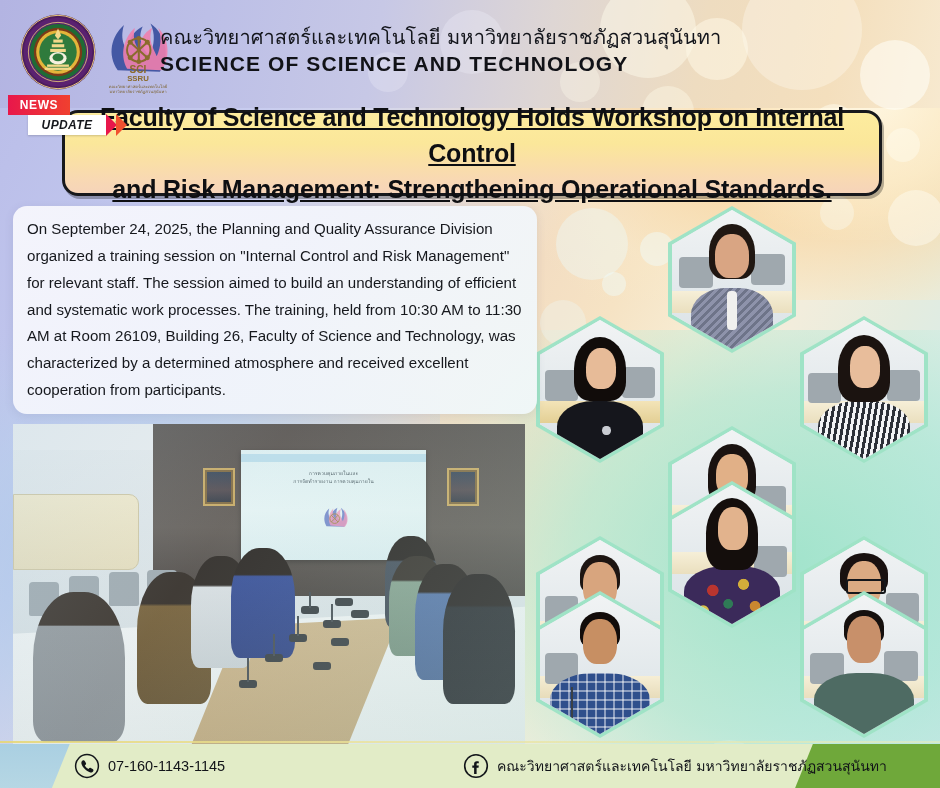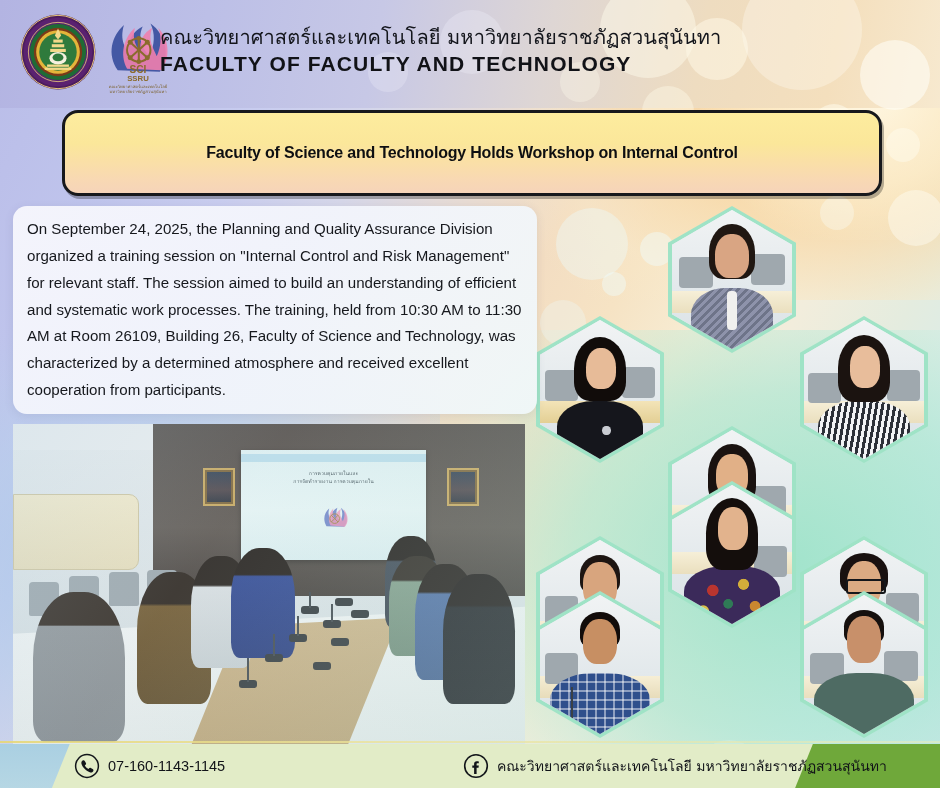--- a/index.html
+++ b/index.html
@@ -86,22 +86,22 @@
 
   
   .title-banner{
     position:absolute;left:62px;top:110px;width:814px;height:80px;
     border:3px solid #17181c;border-radius:16px;
     background:linear-gradient(180deg,#fdec9e 0%,#fbe79a 38%,#fadfa7 62%,#f8d8b4 85%,#f6d4b9 100%);
     box-shadow:2px 3px 0 rgba(0,0,0,.28);
     display:flex;align-items:center;justify-content:center;z-index:5;
   }
   .title-text{
-    text-align:center;color:#0e0f12;font-weight:bold;font-size:16px;line-height:1.45;
-    letter-spacing:-.2px;padding:0 18px;
+    text-align:center;color:#0e0f12;font-weight:bold;font-size:25px;line-height:1.45;
+    letter-spacing:-.2px;padding:0 18px;text-decoration:underline;
   }
 
   
   .body-card{
     position:absolute;left:13px;top:206px;width:524px;height:208px;
     background:linear-gradient(135deg,rgba(247,247,253,.94) 0%,rgba(243,245,252,.93) 45%,rgba(240,248,250,.92) 100%);
     border-radius:14px;
     box-shadow:0 2px 10px rgba(80,90,120,.12);
     display:flex;align-items:center;justify-content:center;z-index:4;
   }
@@ -251,28 +251,35 @@
           <circle cx="51" cy="61" r="3"></circle>
       </g>
       <text x="50" y="76" font-family="Liberation Sans, sans-serif" font-size="13" font-weight="bold" fill="#8a6b2c" text-anchor="middle">SCI</text>
       <text x="50" y="86" font-family="Liberation Sans, sans-serif" font-size="10" font-weight="bold" fill="#8a6b2c" text-anchor="middle">SSRU</text>
       <text x="50" y="95" font-family="DejaVu Sans, sans-serif" font-size="5.4" fill="#7a5f28" text-anchor="middle">คณะวิทยาศาสตร์และเทคโนโลยี</text>
       <text x="50" y="101" font-family="DejaVu Sans, sans-serif" font-size="5.4" fill="#7a5f28" text-anchor="middle">มหาวิทยาลัยราชภัฏสวนสุนันทา</text>
     </svg>
 
     <div class="header-text">
       <div class="th-line">คณะวิทยาศาสตร์และเทคโนโลยี มหาวิทยาลัยราชภัฏสวนสุนันทา</div>
-      <div class="en-line">FACULTY OF FACULTY AND TECHNOLOGY</div>
-    </div>
-  </div>
-
+      <div class="en-line">SCIENCE OF SCIENCE AND TECHNOLOGY</div>
+    </div>
+  </div>
+
+  <div class="newsbadge">
+    <div class="news-box">NEWS</div>
+    <div class="update-box">UPDATE</div>
+    <div class="chev chev1"></div>
+    <div class="chev chev2"></div>
+  </div>
 
   <div class="title-banner">
     <div class="title-text">
       <div>Faculty of Science and Technology Holds Workshop on Internal Control</div>
+      <div>and Risk Management: Strengthening Operational Standards.</div>
     </div>
   </div>
 
   <div class="body-card">
     <p class="body-text">On September 24, 2025, the Planning and Quality Assurance Division organized a training session on "Internal Control and Risk Management" for relevant staff. The session aimed to build an understanding of efficient and systematic work processes. The training, held from 10:30 AM to 11:30 AM at Room 26109, Building 26, Faculty of Science and Technology, was characterized by a determined atmosphere and received excellent cooperation from participants.</p>
   </div>
 
   <div class="main-photo">
     <div class="room">
       <div class="room-wall"></div>

